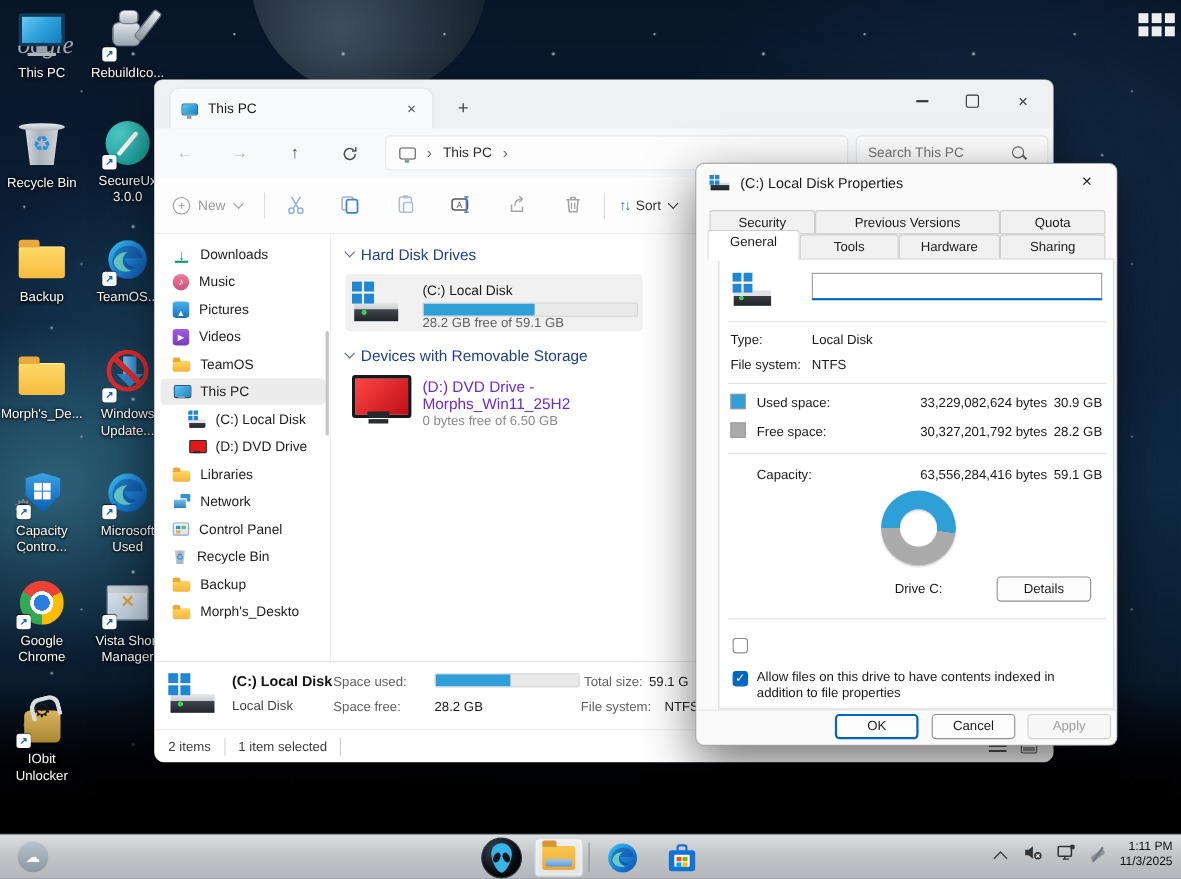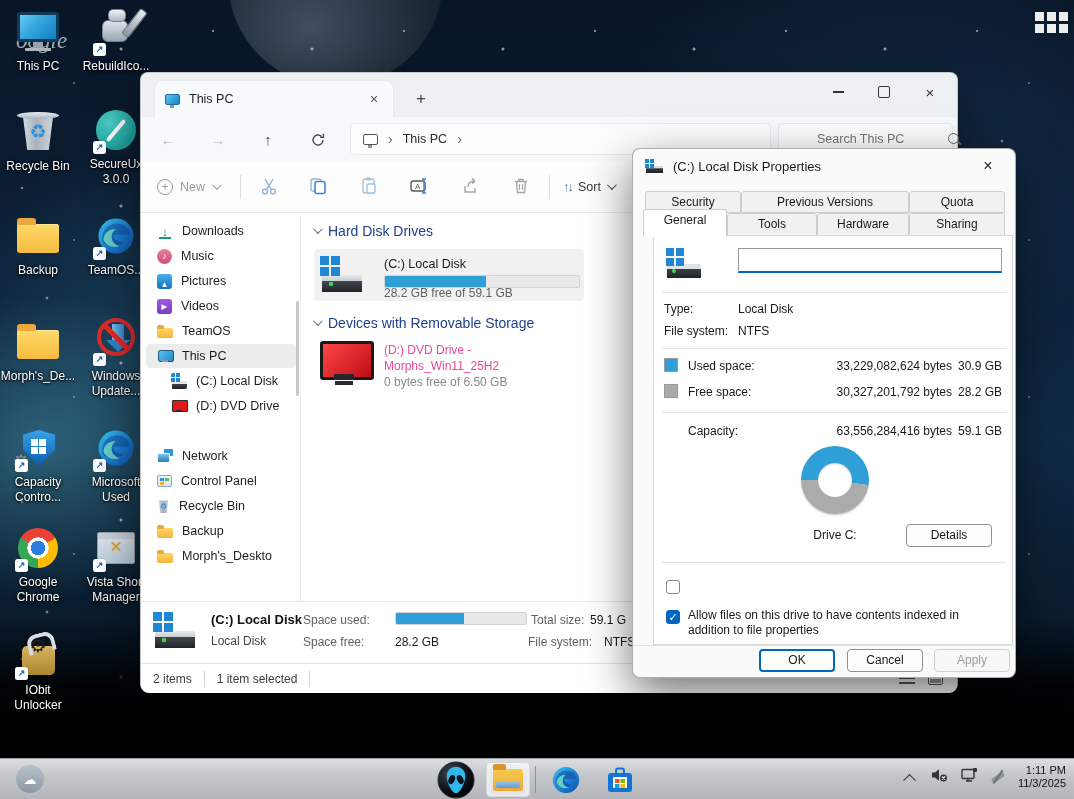--- a/index.html
+++ b/index.html
@@ -119,21 +119,21 @@
   .nav { position:absolute; top:10px; width:26px; height:26px; text-align:center; line-height:25px; font-size:15px; border-radius:4px; }
   .nav.dis { color:#b3b7bb; }
   .nav.en { color:#4d4d4d; }
   .crumbbox { position:absolute; left:209px; top:6px; width:421px; height:32px; background:#fdfdfe;
     border:1px solid #e7eaed; border-radius:5px; display:flex; align-items:center; gap:10px; padding:0 12px; }
   .crumb-chev { color:#666; font-size:14px; }
   .crumb-txt { font-size:12.5px; color:#2c2c2c; }
   .searchbox { position:absolute; left:637px; top:6px; width:175px; height:32px; background:#fdfdfe;
     border:1px solid #e7eaed; border-radius:5px; display:flex; align-items:center; padding:0 10px; }
   .searchbox input { border:none; outline:none; background:transparent; width:130px; font-size:12.5px;
-    font-family:"Liberation Sans",sans-serif; color:#444;margin-left:28px; }
+    font-family:"Liberation Sans",sans-serif; color:#444; }
   .mag { position:relative; width:14px; height:14px; flex:none; }
   .mag::before { content:""; position:absolute; left:1px; top:1px; width:9px; height:9px; border:1.4px solid #5f6368; border-radius:50%; }
   .mag::after { content:""; position:absolute; left:10px; top:10px; width:5px; height:1.5px; background:#5f6368; transform:rotate(45deg); }
 
   .tools { position:absolute; left:0; top:88px; right:0; height:52px; background:#fdfdfe; border-bottom:1px solid #e9e9e9;
     display:flex; align-items:center; }
   .tnew { position:absolute; left:16px; display:flex; align-items:center; gap:7px; color:#9b9b9b; font-size:12.5px; }
   .circle-plus { width:16px; height:16px; border:1.3px solid #9b9b9b; border-radius:50%; text-align:center;
     line-height:14px; font-size:12px; }
   .chv { width:7px; height:7px; border-right:1.4px solid currentColor; border-bottom:1.4px solid currentColor;
@@ -198,21 +198,21 @@
   .drive-name { position:absolute; left:70px; top:8px; font-size:12.5px; color:#191919; }
   .bar { position:absolute; height:13px; background:#e9e9e9; border:1px solid #d4d4d4; border-radius:2px; overflow:hidden; }
   .bar > .fill { height:100%; background:#2f9fd8; }
   .free-txt { position:absolute; left:70px; top:37px; font-size:12px; color:#616161; }
   .item-d { position:absolute; left:8px; top:128px; width:270px; height:58px; }
   .dvd-big { position:absolute; left:4px; top:0; width:52px; height:50px; }
   .dvd-big::before { content:""; position:absolute; left:2px; top:0; width:48px; height:33px; border:3px solid #17181a;
     border-radius:3px; background:linear-gradient(135deg,#ff4545,#bd0f17); }
   .dvd-big::after { content:""; position:absolute; left:16px; top:33px; width:20px; height:6px; background:#26282b;
     box-shadow:0 6px 0 -1px #2a2d30, -6px 10px 0 -3px #333, 14px 10px 0 -3px #333; }
-  .dvd-line { position:absolute; left:70px; font-size:12px; color:#ec4899; }
+  .dvd-line { position:absolute; left:70px; font-size:14px; color:#6d28d9; }
   .dvd-free { position:absolute; left:70px; font-size:12px; color:#8a8a8a; }
 
   .details { position:absolute; left:0; top:528px; right:0; height:62px; border-top:1px solid #e5e5e5; background:#fff; }
   .dp-name { position:absolute; left:70px; top:10px; font-weight:bold; font-size:13px; color:#111; }
   .dp-sub { position:absolute; left:70px; top:32px; font-size:12px; color:#444; }
   .dp-lab { position:absolute; font-size:12px; color:#5f5f5f; }
   .dp-val { position:absolute; font-size:12px; color:#191919; }
 
   .status { position:absolute; left:0; top:590px; right:0; height:30px; border-top:1px solid #e3e3e3;
     display:flex; align-items:center; font-size:12px; color:#3c3c3c; border-radius:0 0 8px 8px; background:#fff; }
@@ -526,20 +526,24 @@
         <span>This PC</span>
       </div>
       <div class="srow ind" style="top:156px">
         <span class="si si-drive"></span>
         <span>(C:) Local Disk</span>
       </div>
       <div class="srow ind" style="top:181px">
         <span class="si si-dvd"></span>
         <span>(D:) DVD Drive</span>
       </div>
+      <div class="srow" style="top:206px">
+        <span class="si si-folder"></span>
+        <span>Libraries</span>
+      </div>
       <div class="srow" style="top:256px">
         <span class="si si-cpl"></span>
         <span>Control Panel</span>
       </div>
       <div class="srow" style="top:231px">
         <span class="si si-net"></span>
         <span>Network</span>
       </div>
       <div class="srow" style="top:281px">
         <span class="si si-bin">♻</span>

